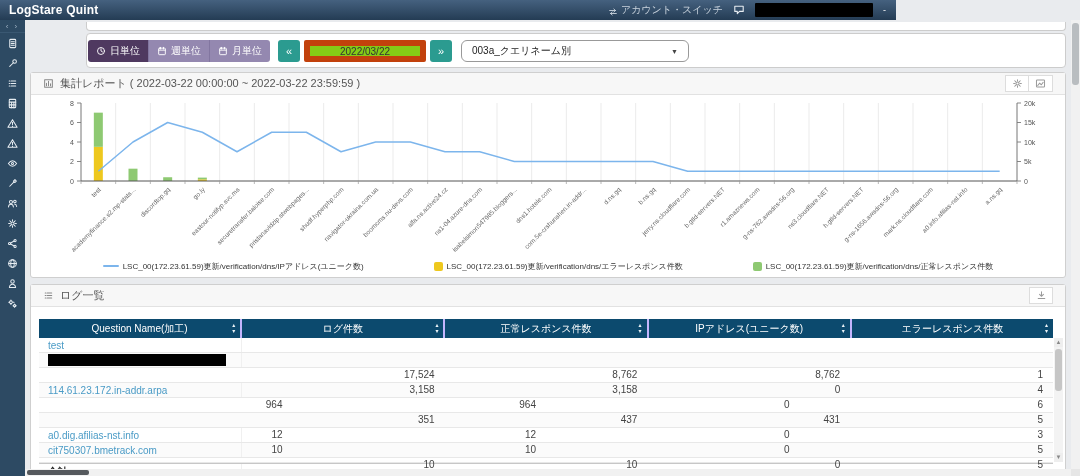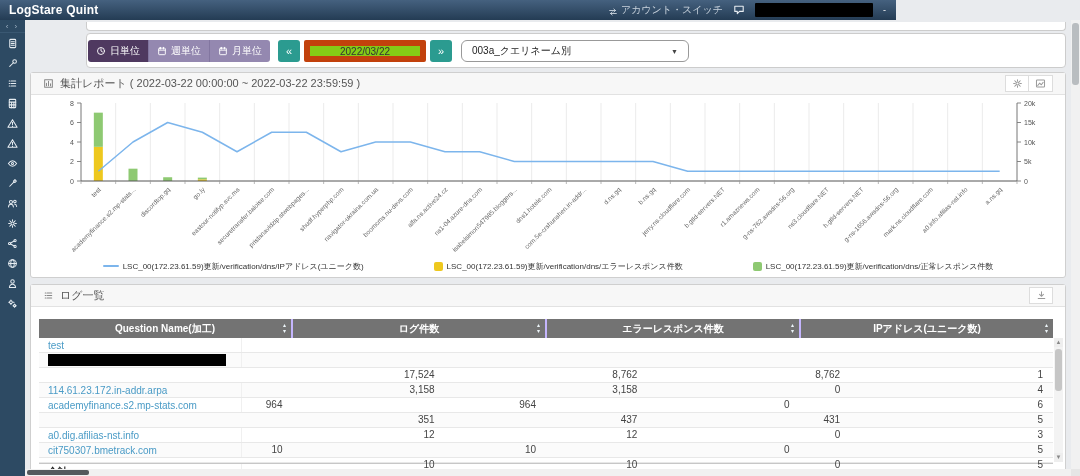--- a/index.html
+++ b/index.html
@@ -54,21 +54,21 @@
   .mini-btn + .mini-btn{border-left:none;}
   .chart-body{position:absolute;left:0;top:22px;width:1034px;height:158px;}
   .legend{position:absolute;left:0;top:182px;width:1034px;height:22px;display:flex;
     align-items:center;justify-content:center;gap:70px;}
   .legend-item{display:flex;align-items:center;gap:4px;font-size:8px;color:#333;cursor:pointer;}
   .lg-line{width:16px;height:2px;background:#7cb5ec;border-radius:1px;}
   .lg-sq{width:9px;height:9px;border-radius:2px;}
   
   .tbl{position:absolute;left:8px;top:34px;width:1014px;font-size:10px;}
   .t-head{display:flex;height:19px;}
-  .t-hcell{flex:1;background:#737373;color:#fff;font-weight:bold;display:flex;align-items:center;
+  .t-hcell{flex:1;background:#0c4a6e;color:#fff;font-weight:normal;display:flex;align-items:center;
     justify-content:center;position:relative;cursor:pointer;}
   .t-hcell + .t-hcell{border-left:2px solid #c4b5fd;}
   .sort{position:absolute;right:5px;top:3px;display:flex;flex-direction:column;color:#ecf4f8;
     font-size:6px;line-height:6px;}
   .t-row{display:flex;height:15px;border-bottom:1px solid #e8e8e8;background:#fff;}
   .t-row:nth-child(even){background:#fbfbfb;}
   .t-cell{flex:1;display:flex;align-items:center;padding:0 9px;color:#444;border-right:1px solid #f0f0f0;}
   .t-cell.num{justify-content:flex-end;margin-top:36px;}
   .t-cell a{color:#4a9bc6;text-decoration:none;cursor:pointer;}
   .redact-cell{width:178px;height:12px;background:#000;}
@@ -473,28 +473,35 @@
             </span>
           </div>
           <div class="t-hcell">
             <span>ログ件数</span>
             <span class="sort">
               <span>▴</span>
               <span>▾</span>
             </span>
           </div>
           <div class="t-hcell">
-            <span>エラーレスポンス件数</span>
+            <span>正常レスポンス件数</span>
             <span class="sort">
               <span>▴</span>
               <span>▾</span>
             </span>
           </div>
           <div class="t-hcell">
             <span>IPアドレス(ユニーク数)</span>
+            <span class="sort">
+              <span>▴</span>
+              <span>▾</span>
+            </span>
+          </div>
+          <div class="t-hcell">
+            <span>エラーレスポンス件数</span>
             <span class="sort">
               <span>▴</span>
               <span>▾</span>
             </span>
           </div>
         </div>
       <div id="t-body">
           <div class="t-row">
             <div class="t-cell">
               <a>test</a>
@@ -522,23 +529,20 @@
           <div class="t-row">
             <div class="t-cell">
               <a>114.61.23.172.in-addr.arpa</a>
             </div>
             <div class="t-cell num">351</div>
             <div class="t-cell num">437</div>
             <div class="t-cell num">431</div>
             <div class="t-cell num">5</div>
           </div>
           <div class="t-row">
-            <div class="t-cell">
-              <a>academyfinance.s2.mp-stats.com</a>
-            </div>
             <div class="t-cell num">12</div>
             <div class="t-cell num">12</div>
             <div class="t-cell num">0</div>
             <div class="t-cell num">3</div>
           </div>
           <div class="t-row">
             <div class="t-cell num">10</div>
             <div class="t-cell num">10</div>
             <div class="t-cell num">0</div>
             <div class="t-cell num">5</div>

